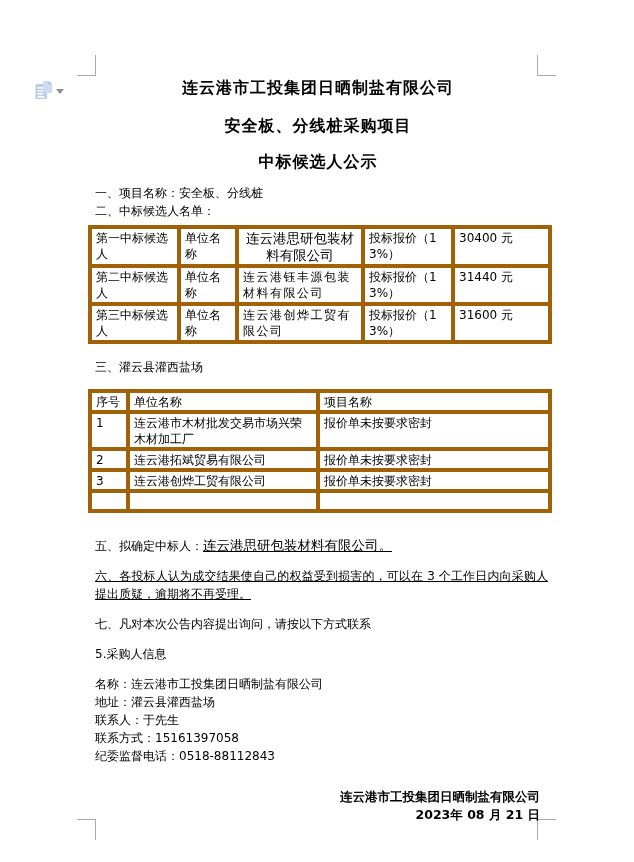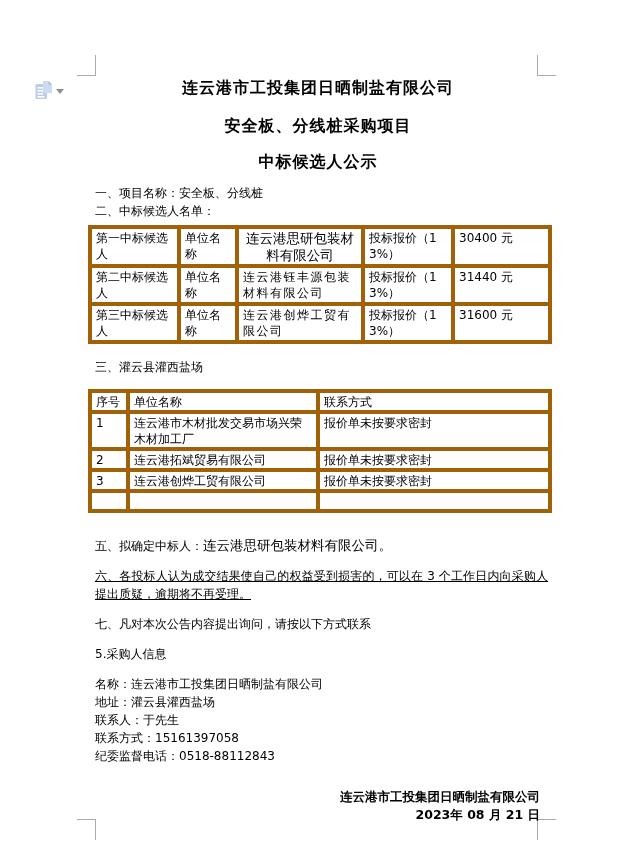--- a/index.html
+++ b/index.html
@@ -41,21 +41,21 @@
   td { border:4px solid #a16207; vertical-align:top; padding:1px 4px 0 4px; font-size:12px; line-height:16px; word-break:break-all; }
   .candidates { margin-top:5px; }
   .candidates td { height:33px; }
   .invalid { margin-top:13px; }
   .invalid .hdr td { height:15px; }
   .invalid .r1 td { height:31px; }
   .invalid .r td { height:16px; }
   .invalid .empty td { height:15px; }
   .spaced { letter-spacing:1.5px;margin-top:12px; }
   .big-name { font-size:13.5px; font-family:"DejaVu Serif","Liberation Serif",serif; letter-spacing:0; line-height:17px;text-align:center; }
-  .winner { font-size:13.5px; font-family:"DejaVu Serif","Liberation Serif",serif; }
+  .winner { font-size:13.5px; font-family:"DejaVu Serif","Liberation Serif",serif;text-decoration:underline; }
 
   .contact p { margin:0; }
   .footer { margin-top:23px; text-align:right; font-weight:bold; font-size:12.5px; line-height:18px; padding-right:8px; }
 </style>
 </head>
 <body>
 
 <div>
 
   <div class="crop tl"></div>
@@ -125,21 +125,21 @@
     <table class="invalid">
       <colgroup>
         <col style="width:38px">
           <col style="width:190px">
           <col style="width:232px">
       </colgroup>
       <tbody>
         <tr class="hdr">
           <td>序号</td>
           <td>单位名称</td>
-          <td>联系方式</td>
+          <td>项目名称</td>
         </tr>
         <tr class="r1">
           <td>1</td>
           <td>连云港市木材批发交易市场兴荣木材加工厂</td>
           <td>报价单未按要求密封</td>
         </tr>
         <tr class="r">
           <td>2</td>
           <td>连云港拓斌贸易有限公司</td>
           <td>报价单未按要求密封</td>

